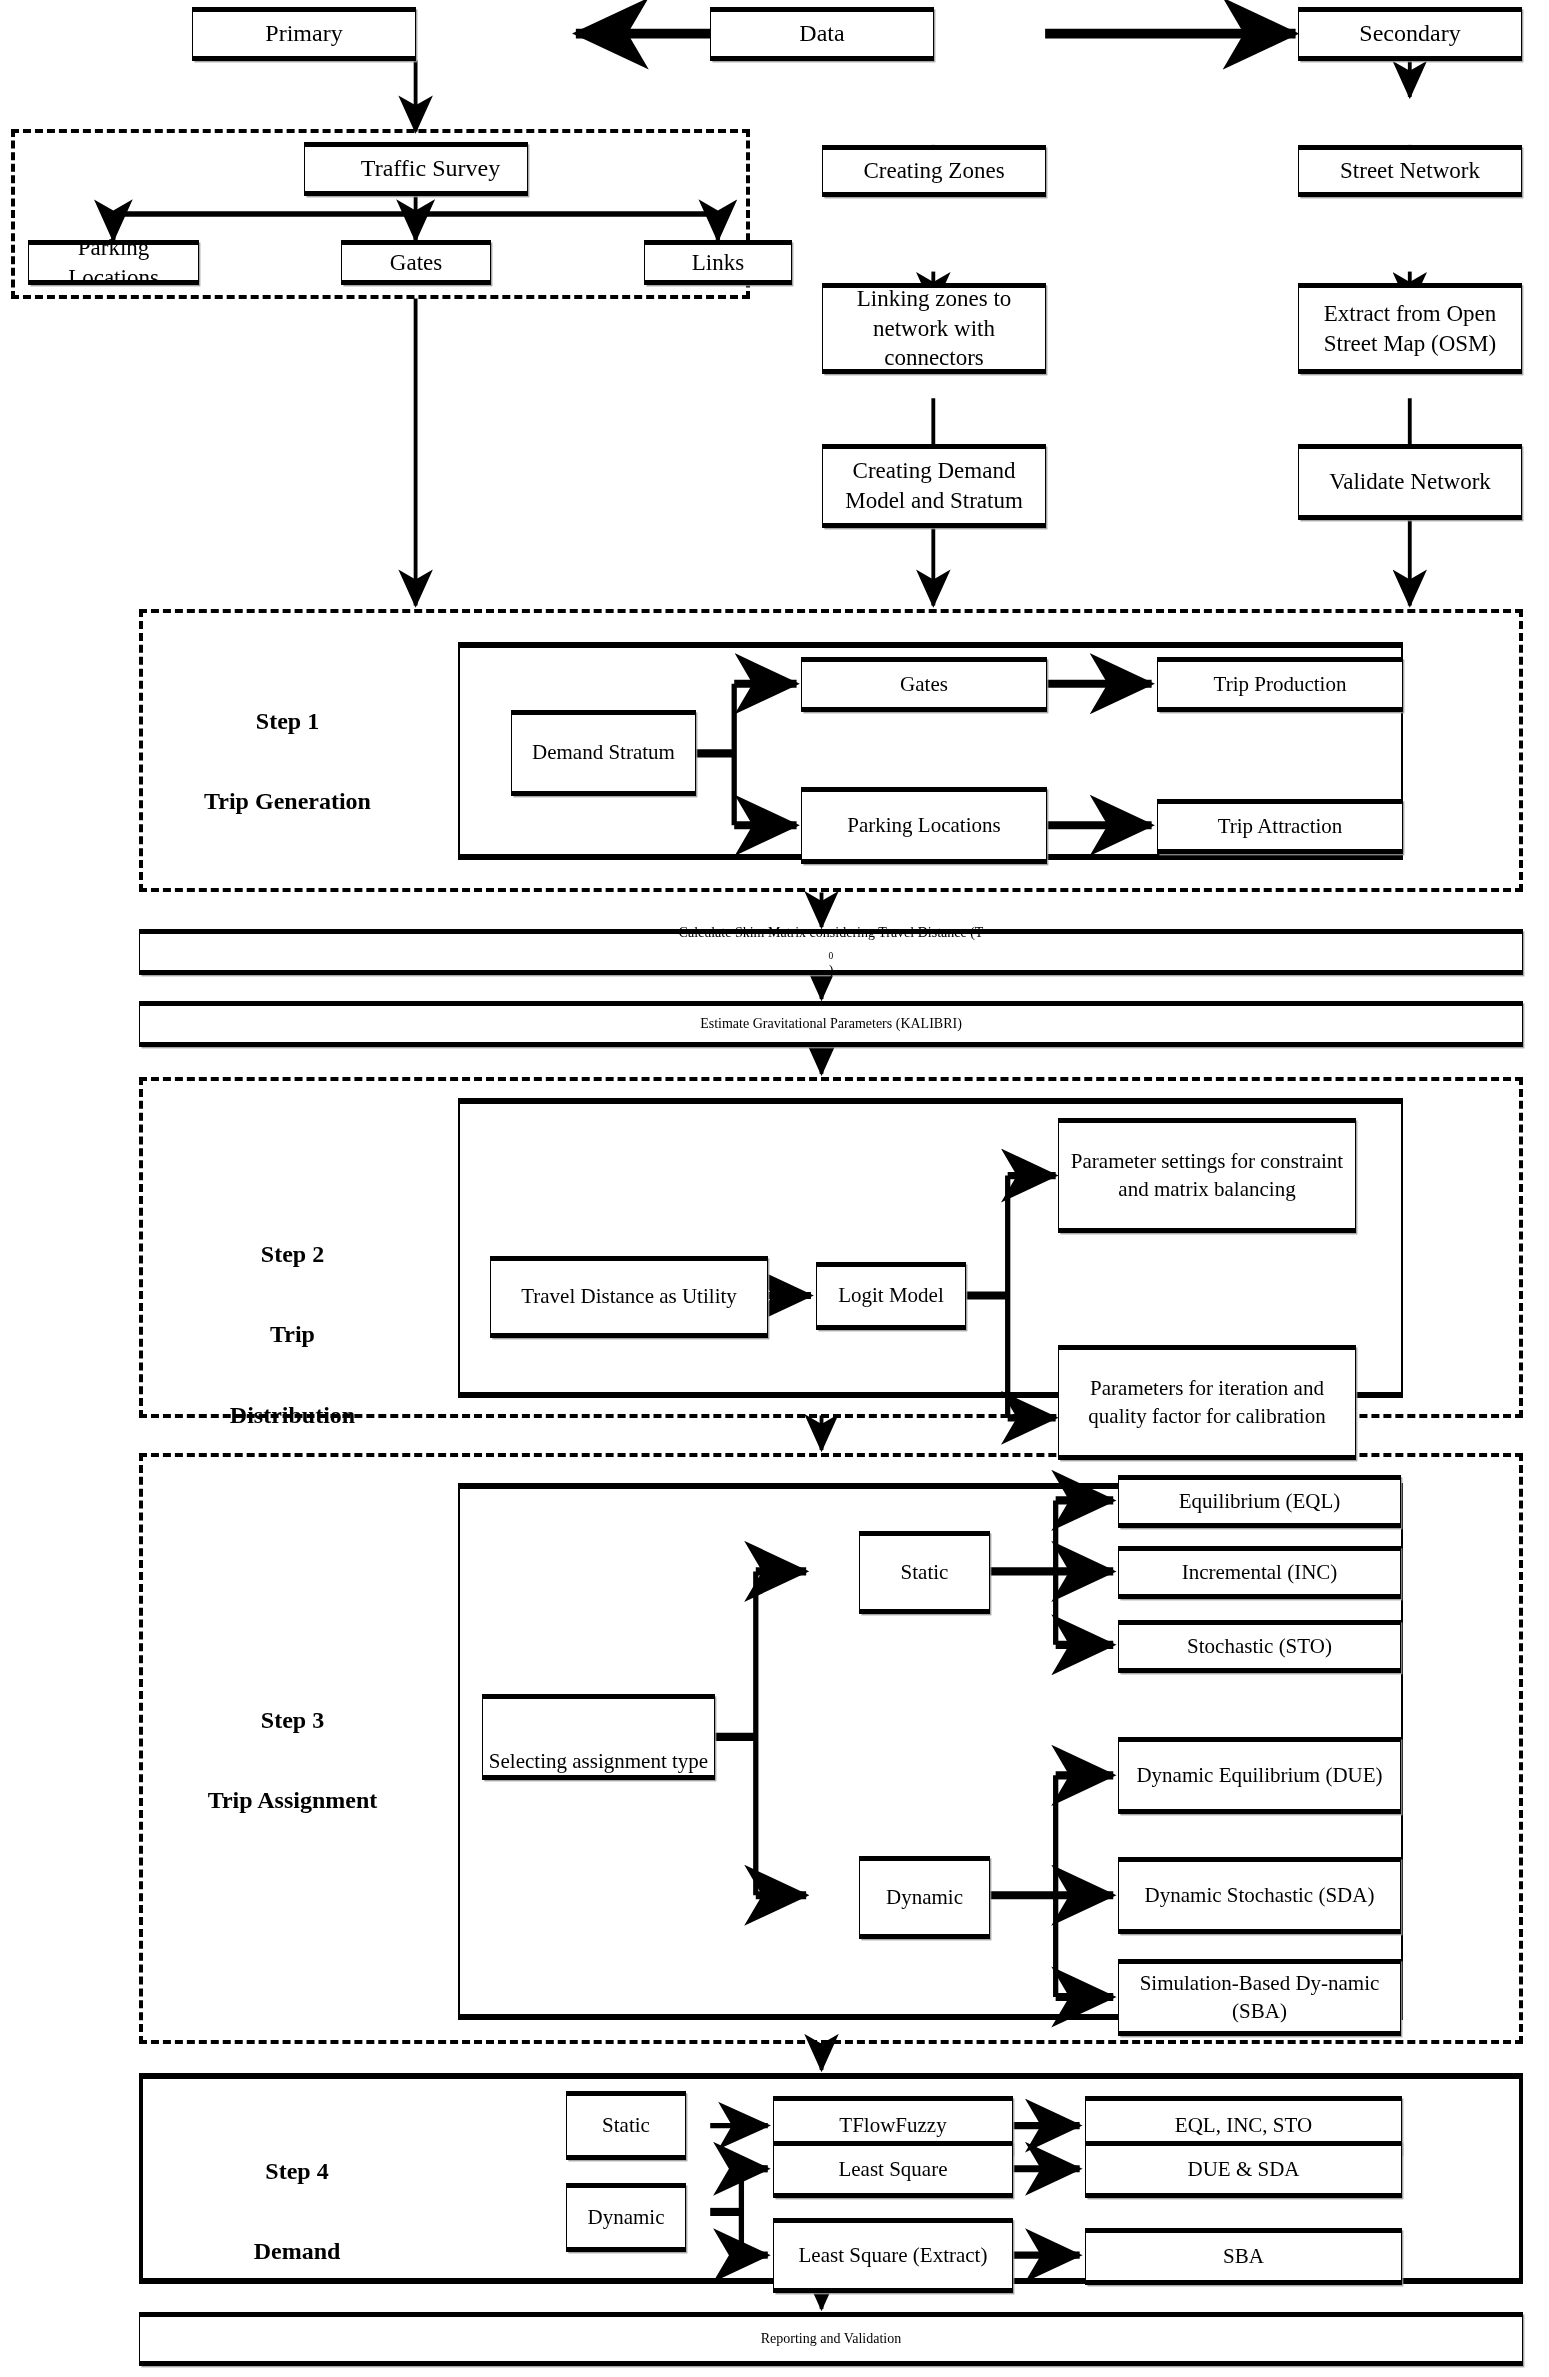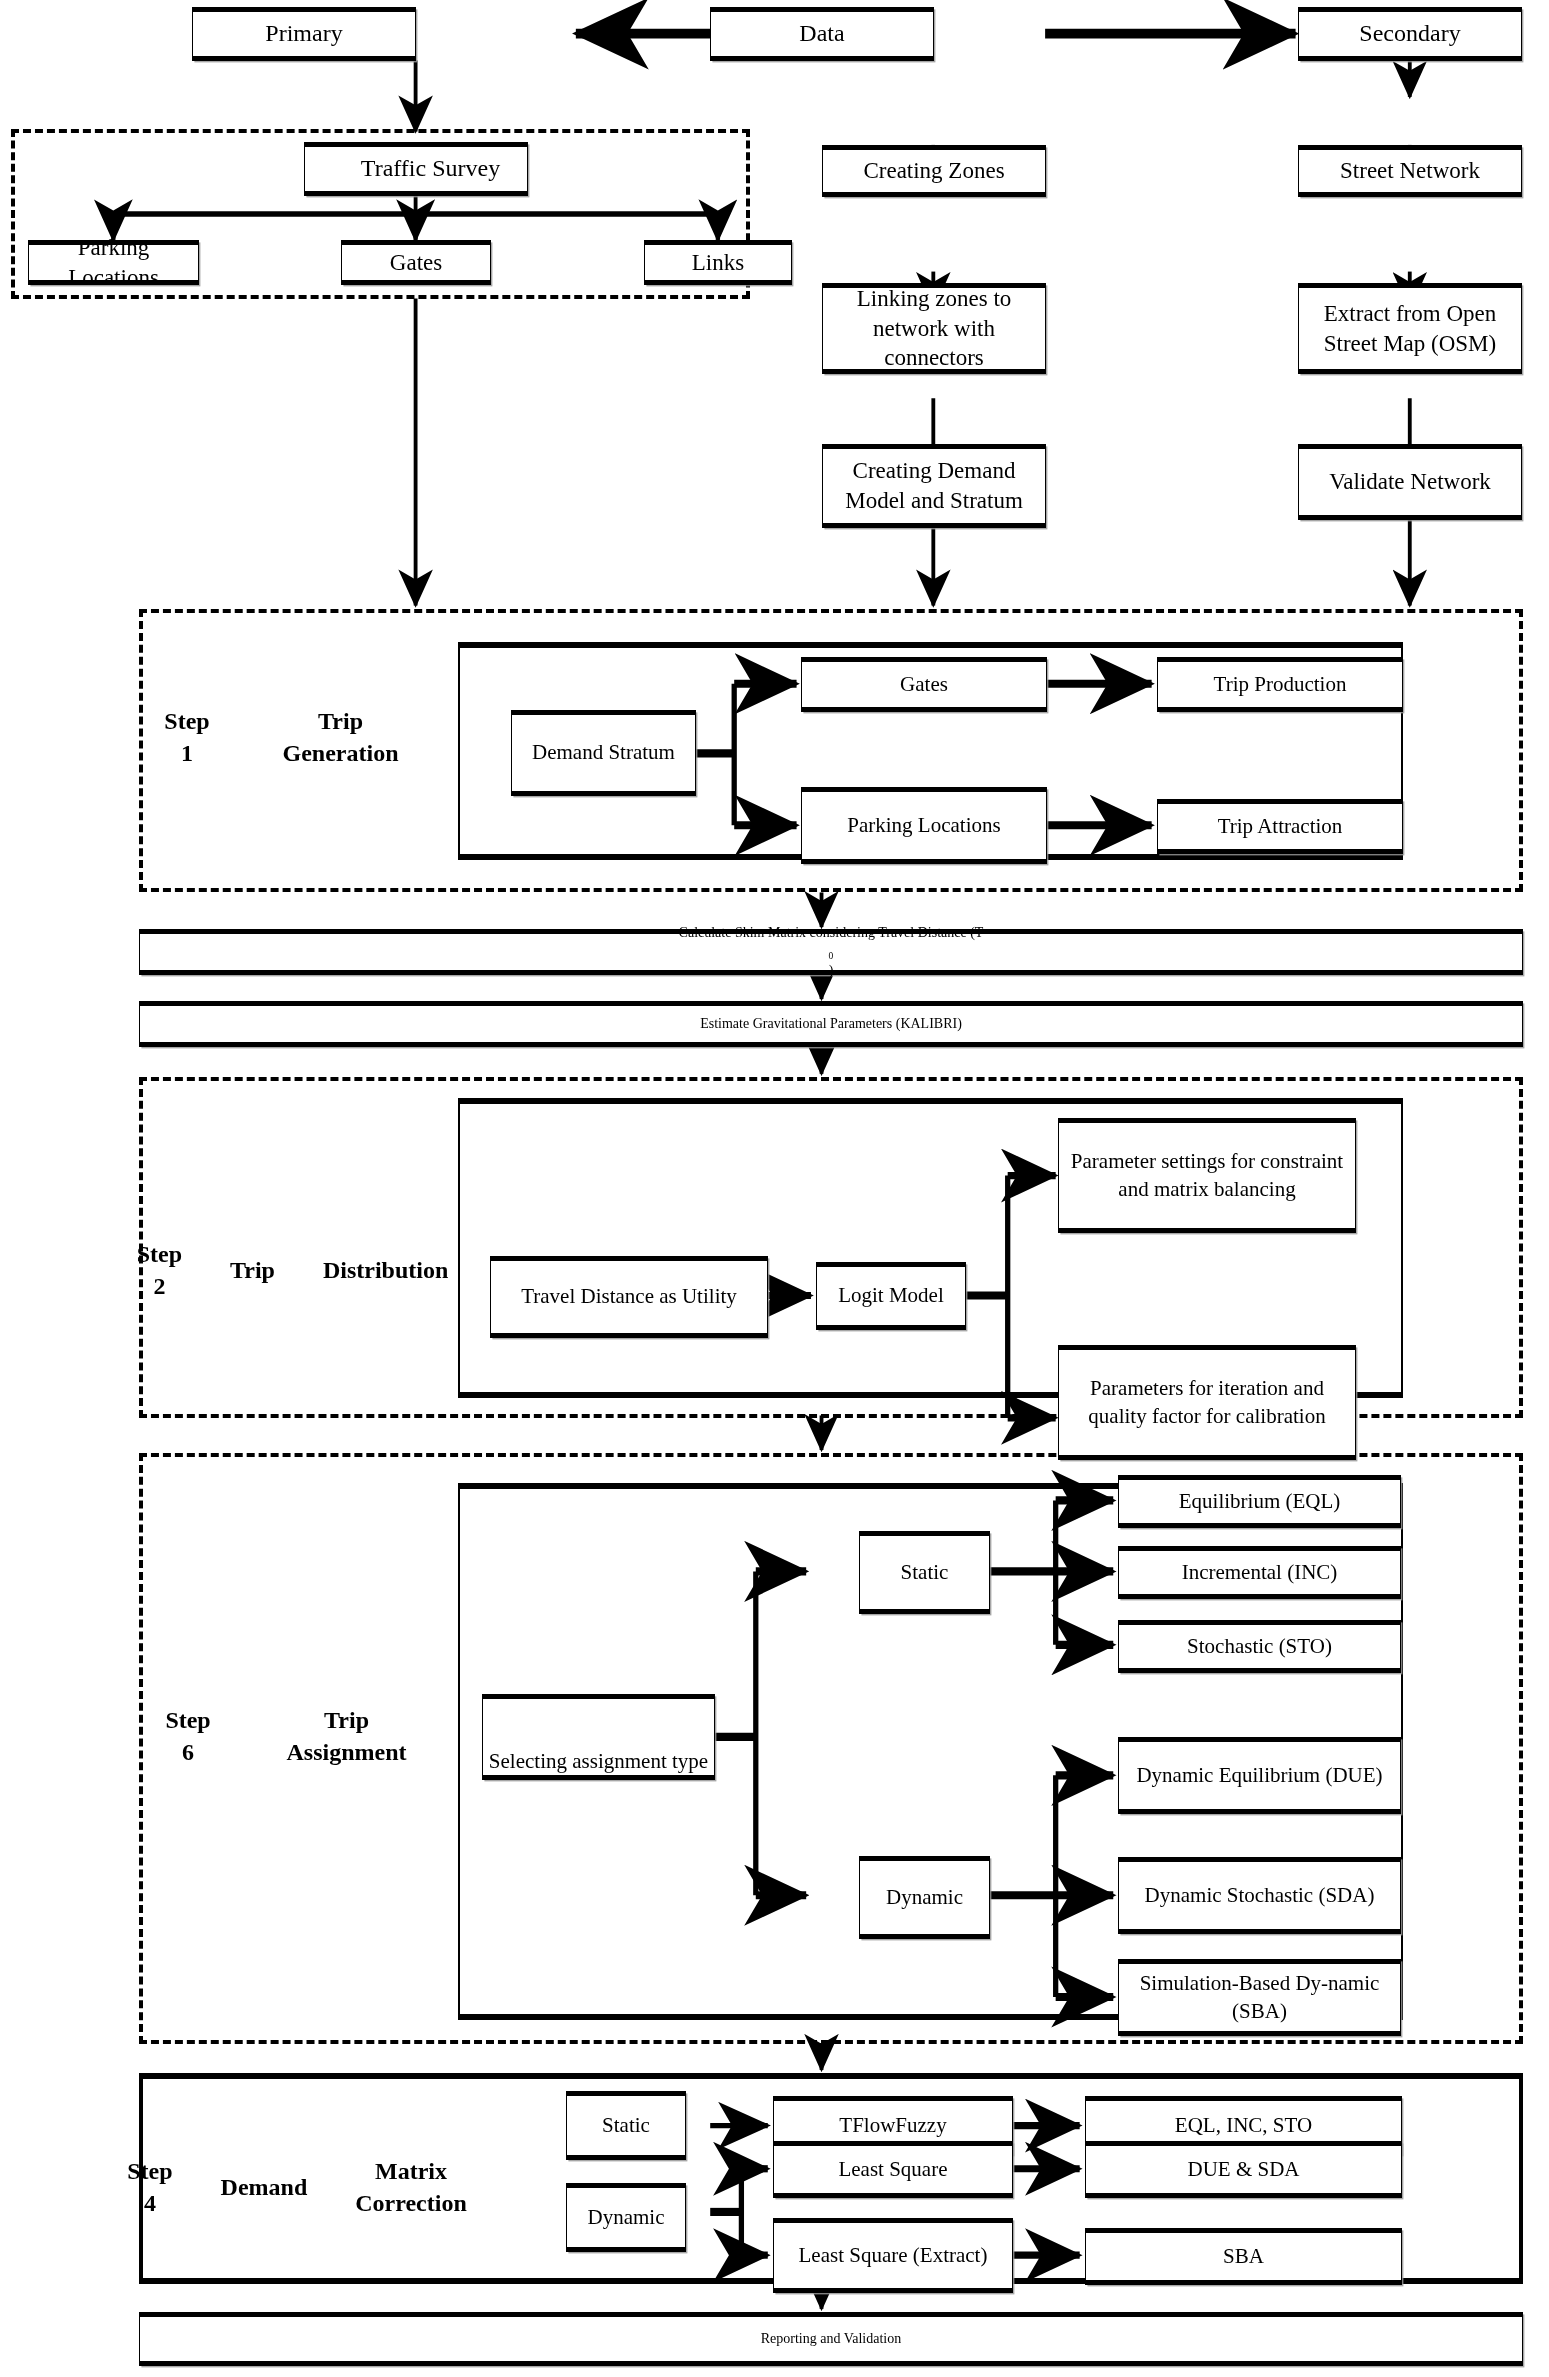--- a/index.html
+++ b/index.html
@@ -50,21 +50,21 @@
   }
 
   
   .step-label{
     position:absolute;
     font-weight:bold;
     text-align:center;
     line-height:1.35;
     color:#000;
     z-index:4;
-    display:flex;flex-direction:row;align-items:center;justify-content:center;gap:48px;
+    display:flex;flex-direction:column;align-items:center;justify-content:center;gap:48px;
   }
 
   .fs-44{font-size:21px;}
   .fs-46{font-size:14px;}
   .fs-48{font-size:23px;text-align:center;}
   .fs-50{font-size:24px;}
   sub{font-size:0.68em;vertical-align:-0.28em;}
 </style>
 </head>
 <body>
@@ -261,21 +261,21 @@
   </div>
   <div class="box fs-44" style="left:1058px;top:1118px;width:298px;height:115px;">
     <span>Parameter settings for constraint and matrix balancing</span>
   </div>
   <div class="box fs-44" style="left:1058px;top:1345px;width:298px;height:115px;">
     <span>Parameters for iteration and quality factor for calibration</span>
   </div>
 
   <div class="group-dashed" style="left:139px;top:1453px;width:1384px;height:591px;"></div>
   <div class="step-label fs-50" style="left:158px;top:1704px;width:269px;">
-    <span>Step 6</span>
+    <span>Step 3</span>
     <span>Trip Assignment</span>
   </div>
   <div class="group-solid" style="left:458px;top:1483px;width:945px;height:537px;"></div>
 
   <div class="box fs-44" style="left:482px;top:1694px;width:233px;height:86px;align-items:flex-end;">
     <span>Selecting assignment type</span>
   </div>
   <div class="box fs-44" style="left:859px;top:1531px;width:131px;height:83px;">
     <span>Static</span>
   </div>

